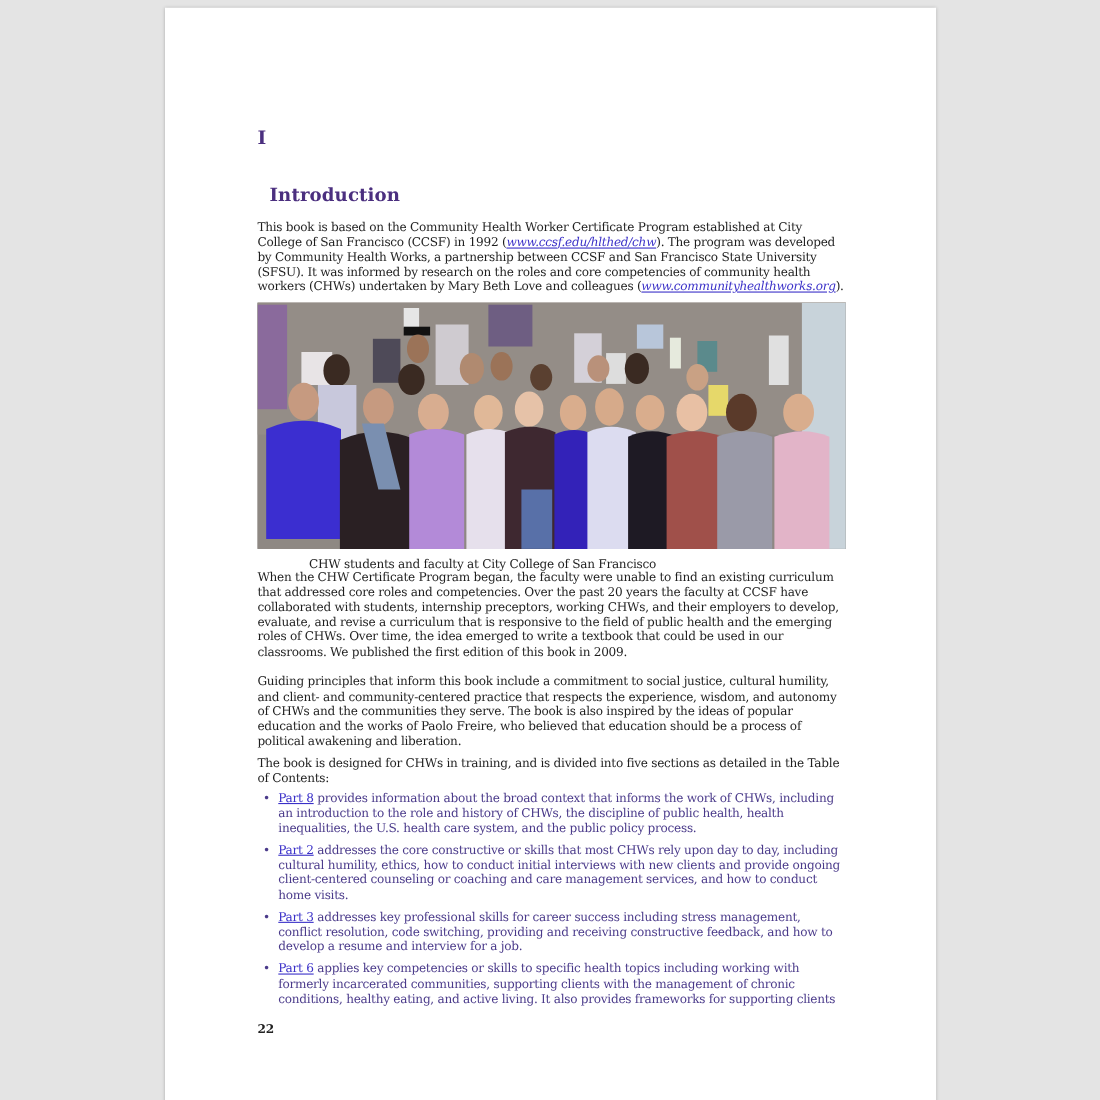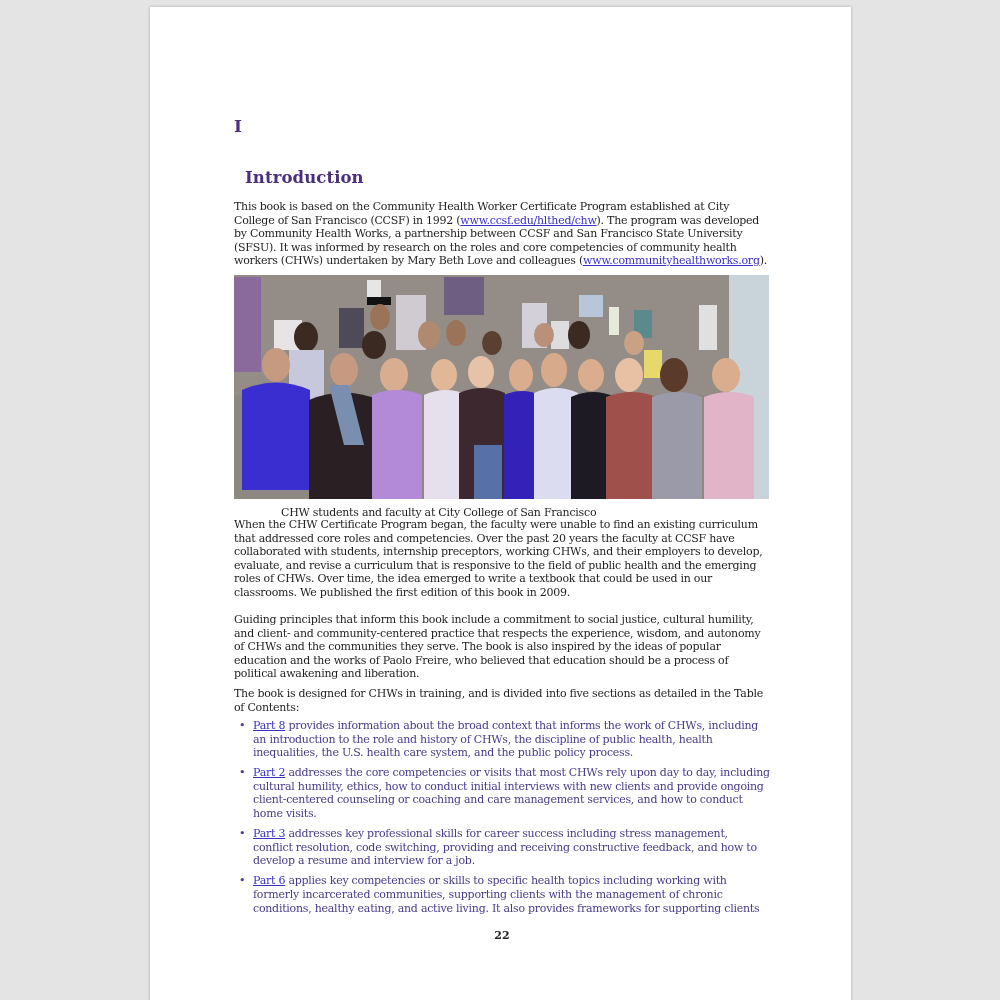--- a/index.html
+++ b/index.html
@@ -58,20 +58,21 @@
     line-height: 13.6px;
     color: #1e1e1e;
     letter-spacing: -0.25px;
   }
   .p1 { top: 193px; }
   .p2 { top: 511px; }
   .p3 { top: 606px; }
   .p4 { top: 680px; }
   a.link {
     color: #3a30c8;
+    font-style: italic;
     text-decoration: underline;
   }
   .photo {
     position: absolute;
     left: 0;
     top: 268px;
     width: 535px;
     height: 224px;
     overflow: hidden;
     background: #8f8a85;
@@ -112,21 +113,20 @@
   }
   .parts-list li a.part-link {
     color: #3a30c8;
     text-decoration: underline;
   }
   .page-number {
     position: absolute;
     left: 0;
     width: 536px;
     top: 922px;
-    text-align: center;
     font-size: 11px;
     font-weight: bold;
     color: #222;
   }
 </style>
 </head>
 <body>
 
 <div class="viewer">
   <div class="page">
@@ -207,21 +207,21 @@
 
       <p class="para p2" style="margin:0">When the CHW Certificate Program began, the faculty were unable to find an existing curriculum that addressed core roles and competencies. Over the past 20 years the faculty at CCSF have collaborated with students, internship preceptors, working CHWs, and their employers to develop, evaluate, and revise a curriculum that is responsive to the field of public health and the emerging roles of CHWs. Over time, the idea emerged to write a textbook that could be used in our classrooms. We published the first edition of this book in 2009.</p>
       <p class="para p3" style="margin:0">Guiding principles that inform this book include a commitment to social justice, cultural humility, and client- and community-centered practice that respects the experience, wisdom, and autonomy of CHWs and the communities they serve. The book is also inspired by the ideas of popular education and the works of Paolo Freire, who believed that education should be a process of political awakening and liberation.</p>
       <p class="para p4" style="margin:0">The book is designed for CHWs in training, and is divided into five sections as detailed in the Table of Contents:</p>
 
       <ul class="parts-list">
         <li>
           <span class="bullet">•</span><a class="part-link">Part 8</a><span> provides information about the broad context that informs the work of CHWs, including an introduction to the role and history of CHWs, the discipline of public health, health inequalities, the U.S. health care system, and the public policy process.</span>
         </li>
         <li>
-          <span class="bullet">•</span><a class="part-link">Part 2</a><span> addresses the core competencies or visits that most CHWs rely upon day to day, including cultural humility, ethics, how to conduct initial interviews with new clients and provide ongoing client-centered counseling or coaching and care management services, and how to conduct home visits.</span>
+          <span class="bullet">•</span><a class="part-link">Part 2</a><span> addresses the core constructive or skills that most CHWs rely upon day to day, including cultural humility, ethics, how to conduct initial interviews with new clients and provide ongoing client-centered counseling or coaching and care management services, and how to conduct home visits.</span>
         </li>
         <li>
           <span class="bullet">•</span><a class="part-link">Part 3</a><span> addresses key professional skills for career success including stress management, conflict resolution, code switching, providing and receiving constructive feedback, and how to develop a resume and interview for a job.</span>
         </li>
         <li>
           <span class="bullet">•</span><a class="part-link">Part 6</a><span> applies key competencies or skills to specific health topics including working with formerly incarcerated communities, supporting clients with the management of chronic conditions, healthy eating, and active living. It also provides frameworks for supporting clients</span>
         </li>
       </ul>
 
       <div class="page-number">22</div>

